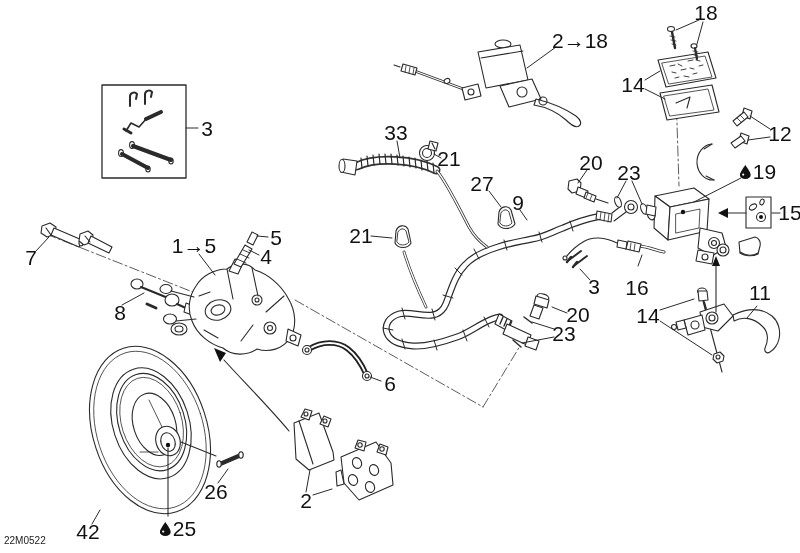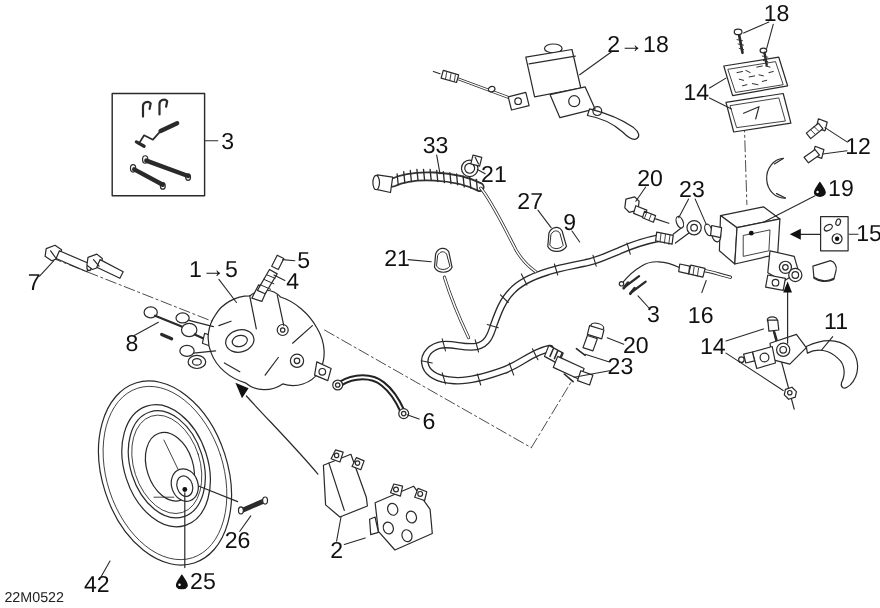--- a/index.html
+++ b/index.html
@@ -2,21 +2,21 @@
 <html><head>
 <meta charset="utf-8">
 <style>
   html,body{margin:0;padding:0;background:#fff;}
   #stage{position:relative;width:800px;height:553px;background:#ffffff;overflow:hidden;
          font-family:"Liberation Sans","DejaVu Sans",sans-serif;}
   #art{position:absolute;left:0;top:0;}
   .callout{position:absolute;transform:translate(-50%,-50%);font-size:21px;color:#111;
            white-space:nowrap;letter-spacing:0px;font-weight:400;}
   .callout.with-icon{display:flex;align-items:center;gap:2px;}
-  .drawing-code{position:absolute;left:4px;top:535px;font-size:13px;color:#222;}
+  .drawing-code{position:absolute;left:4px;top:535px;font-size:10px;color:#222;}
   svg *{vector-effect:non-scaling-stroke;}
 </style>
 </head>
 <body>
 
 <div id="stage">
 
 <svg id="art" width="800" height="553" viewBox="0 0 800 553" fill="none" stroke="#2a2a2a" stroke-width="1.1" stroke-linecap="round" stroke-linejoin="round">
 
   <g stroke="#4a4a4a" stroke-width="0.9" stroke-dasharray="10 3 2 3">

